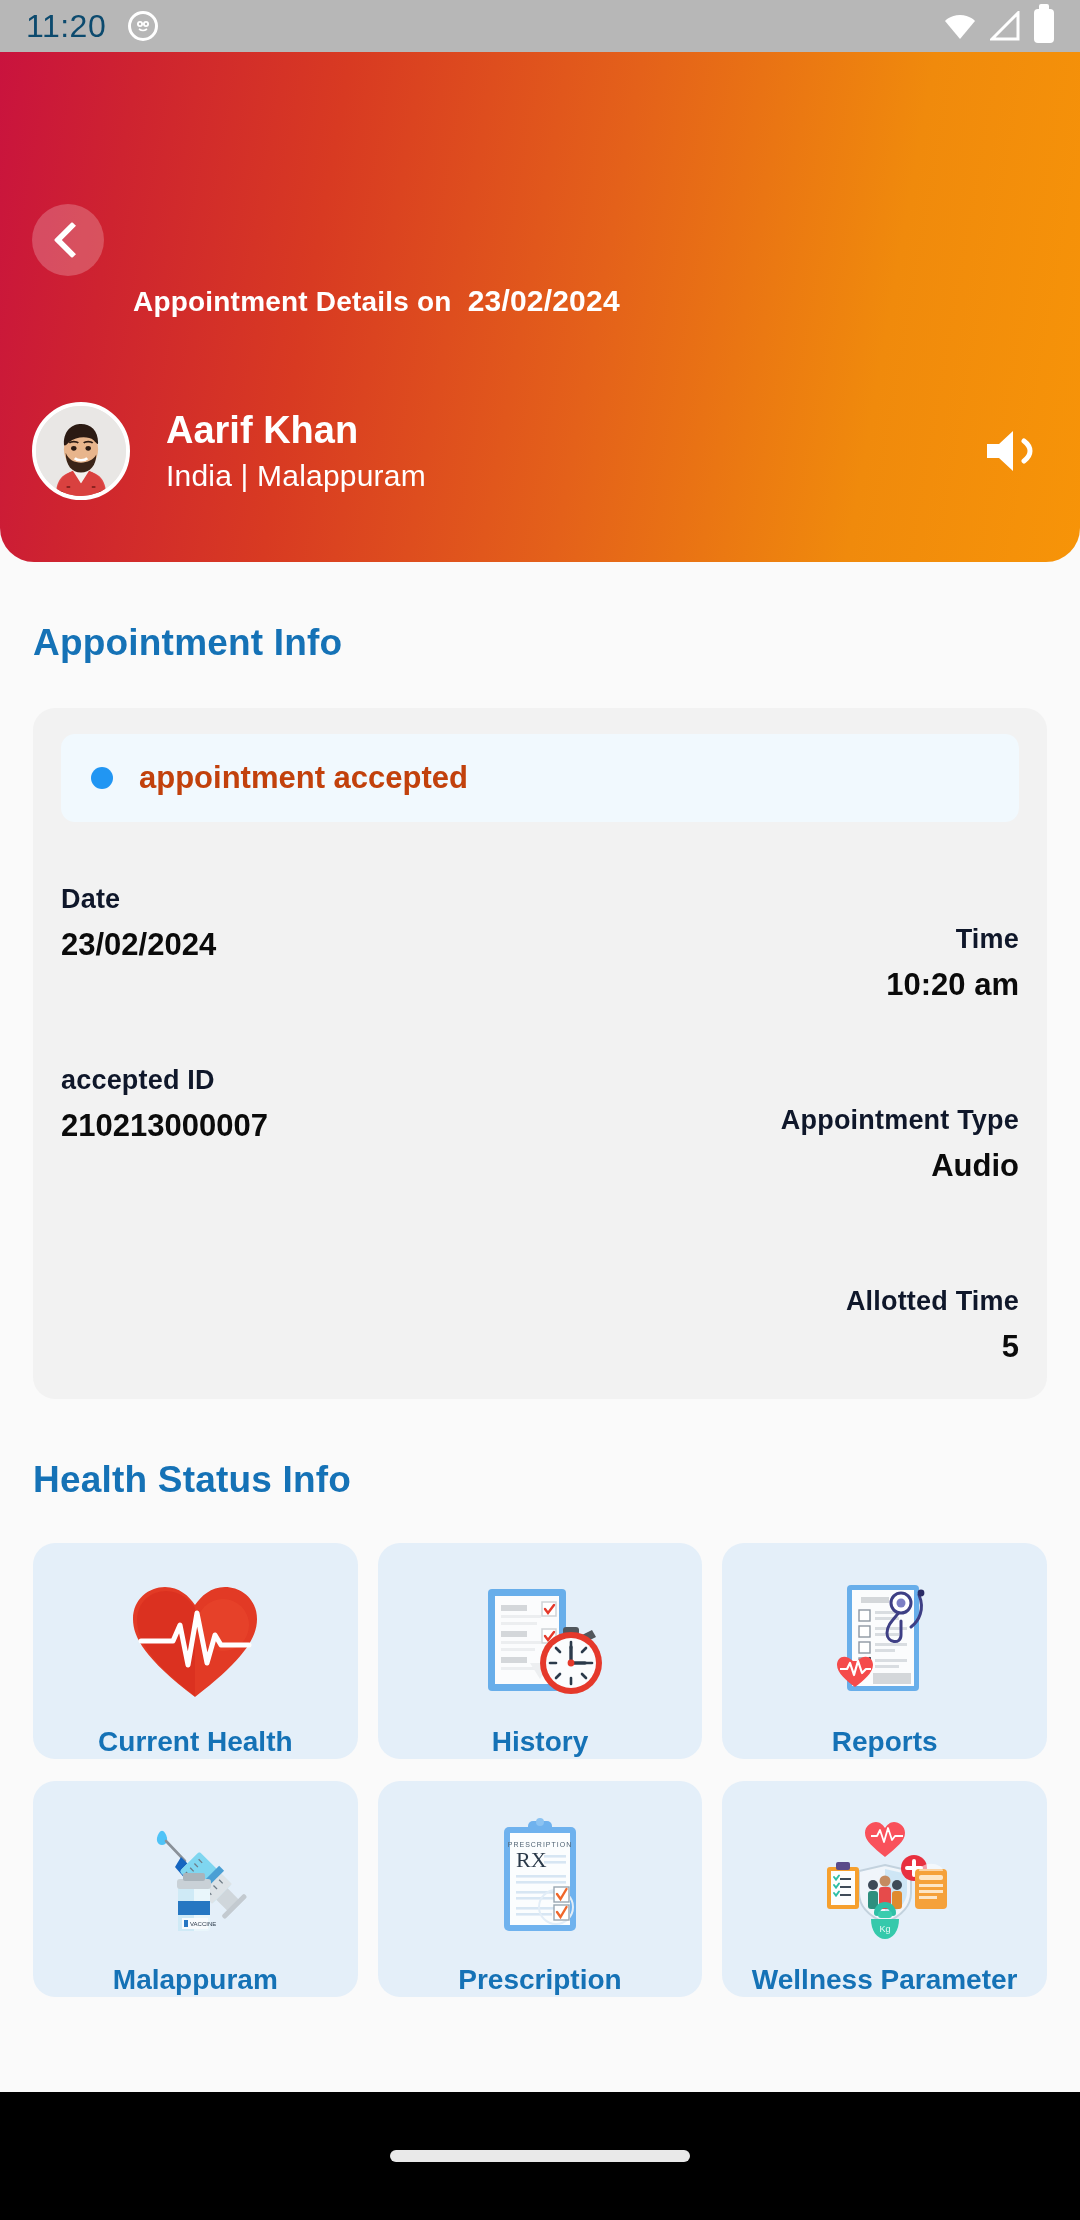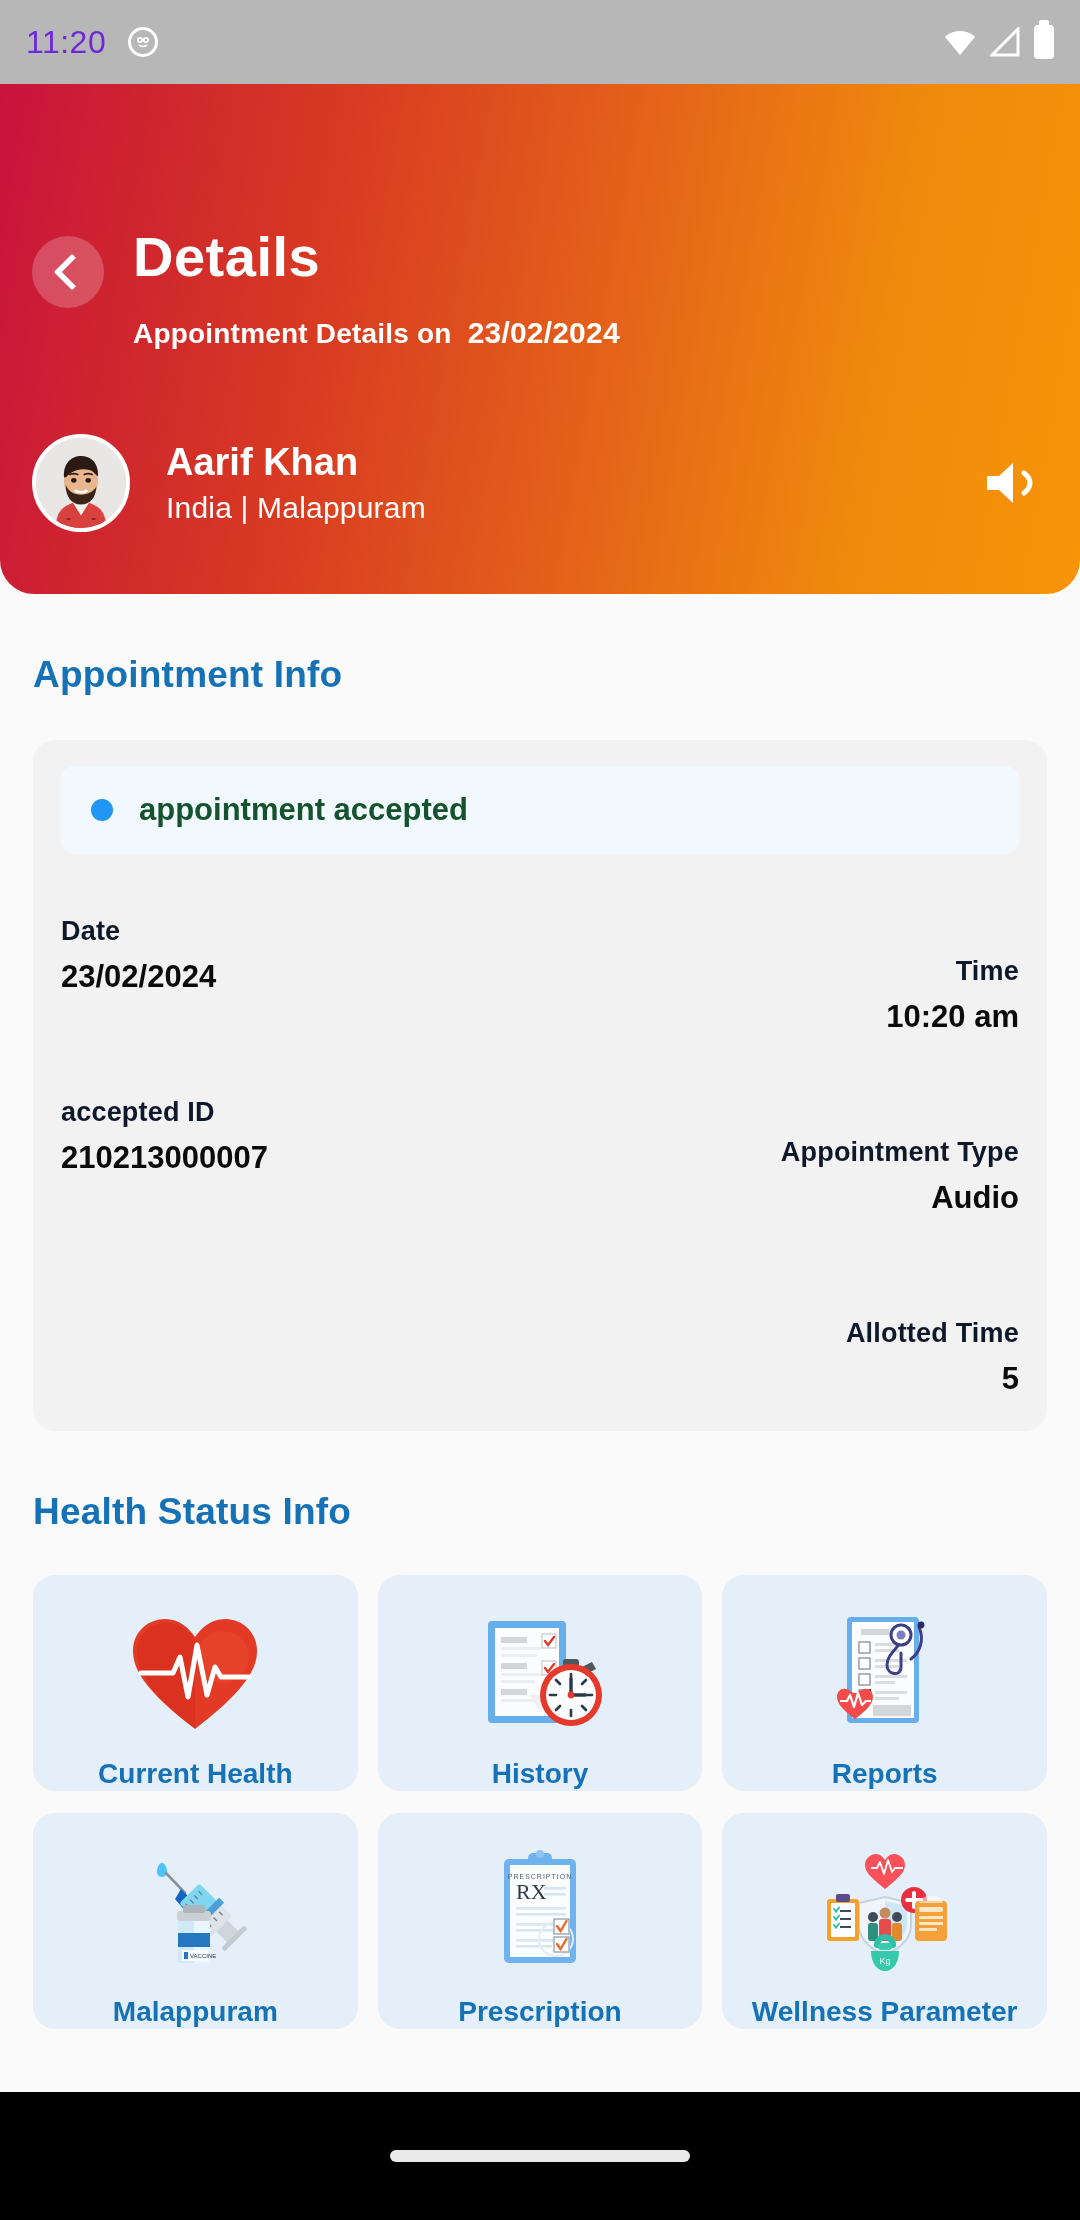--- a/index.html
+++ b/index.html
@@ -6,22 +6,22 @@
   html,body { width:1080px; height:2220px; }
   body {
     font-family:"Liberation Sans", sans-serif;
     background:#FAFAFA;
     overflow:hidden;
     position:relative;
   }
 
   
   .statusbar{
-    height:84px; background:#B7B7B7; display:flex; align-items:center;
-    padding:0 26px; color:#6d28d9; position:relative;
+    height:52px; background:#B7B7B7; display:flex; align-items:center;
+    padding:0 26px; color:#0c4a6e; position:relative;
   }
   .sb-time{ font-size:32px; font-weight:400; letter-spacing:.5px; }
   .sb-appicon{
     width:30px;height:30px;border-radius:50%;border:3px solid #fff;margin-left:22px;
     display:flex;align-items:center;justify-content:center;font-size:13px;line-height:1;
   }
   .sb-right{ margin-left:auto; display:flex; align-items:center; gap:14px; }
   .ic-wifi{ width:32px;height:30px; }
   .ic-signal{ width:30px;height:30px; }
   .ic-batt{ width:20px;height:34px;background:#fff;border-radius:4px;position:relative; }
@@ -66,21 +66,21 @@
   .section-title{
     color:#1572B6; font-size:37px; font-weight:bold; margin:60px 0 0 33px; letter-spacing:.2px;
   }
   .info-card{
     margin:44px 33px 0 33px; background:#F2F2F2; border-radius:22px; padding:26px 28px 34px 28px;
   }
   .status-chip{
     background:#F1F9FE; border-radius:14px; padding:26px 30px; display:flex; align-items:center;
   }
   .dot{ width:22px;height:22px;border-radius:50%;background:#2196F3; flex:none; }
-  .chip-text{ color:#14532d; font-size:31px; font-weight:bold; margin-left:26px; }
+  .chip-text{ color:#c2410c; font-size:31px; font-weight:bold; margin-left:26px; }
 
   .kv-row{ display:flex; margin-top:62px; }
   .kv{ flex:1; min-width:0; }
   .kv.right{ text-align:right;margin-top:40px; }
   .kv-label{ color:#0f172a; font-size:27px; font-weight:bold; letter-spacing:.2px; }
   .kv-value{ color:#0B0B0B; font-size:31px; font-weight:bold; margin-top:12px; }
 
   
   .tiles{
     margin:42px 33px 0 33px; display:grid; grid-template-columns:repeat(3,1fr);
@@ -132,21 +132,20 @@
     <span class="ic-batt"></span>
   </div>
 </div>
 
 <div class="header">
 
   <div class="back-btn">
     <span class="chev"></span>
   </div>
 
-  <div class="h-title">Details</div>
 
   <div class="h-sub">
     <span>Appointment Details on</span><span class="date">23/02/2024</span>
   </div>
 
   <div class="patient">
     <div class="avatar">
       <svg viewBox="0 0 100 100" preserveAspectRatio="xMidYMid slice">
         <rect width="100" height="100" fill="#E9E7E5"></rect>
         <path d="M22 100 C22 80 32 72 50 72 C68 72 78 80 78 100 Z" fill="#E04A4A"></path>

